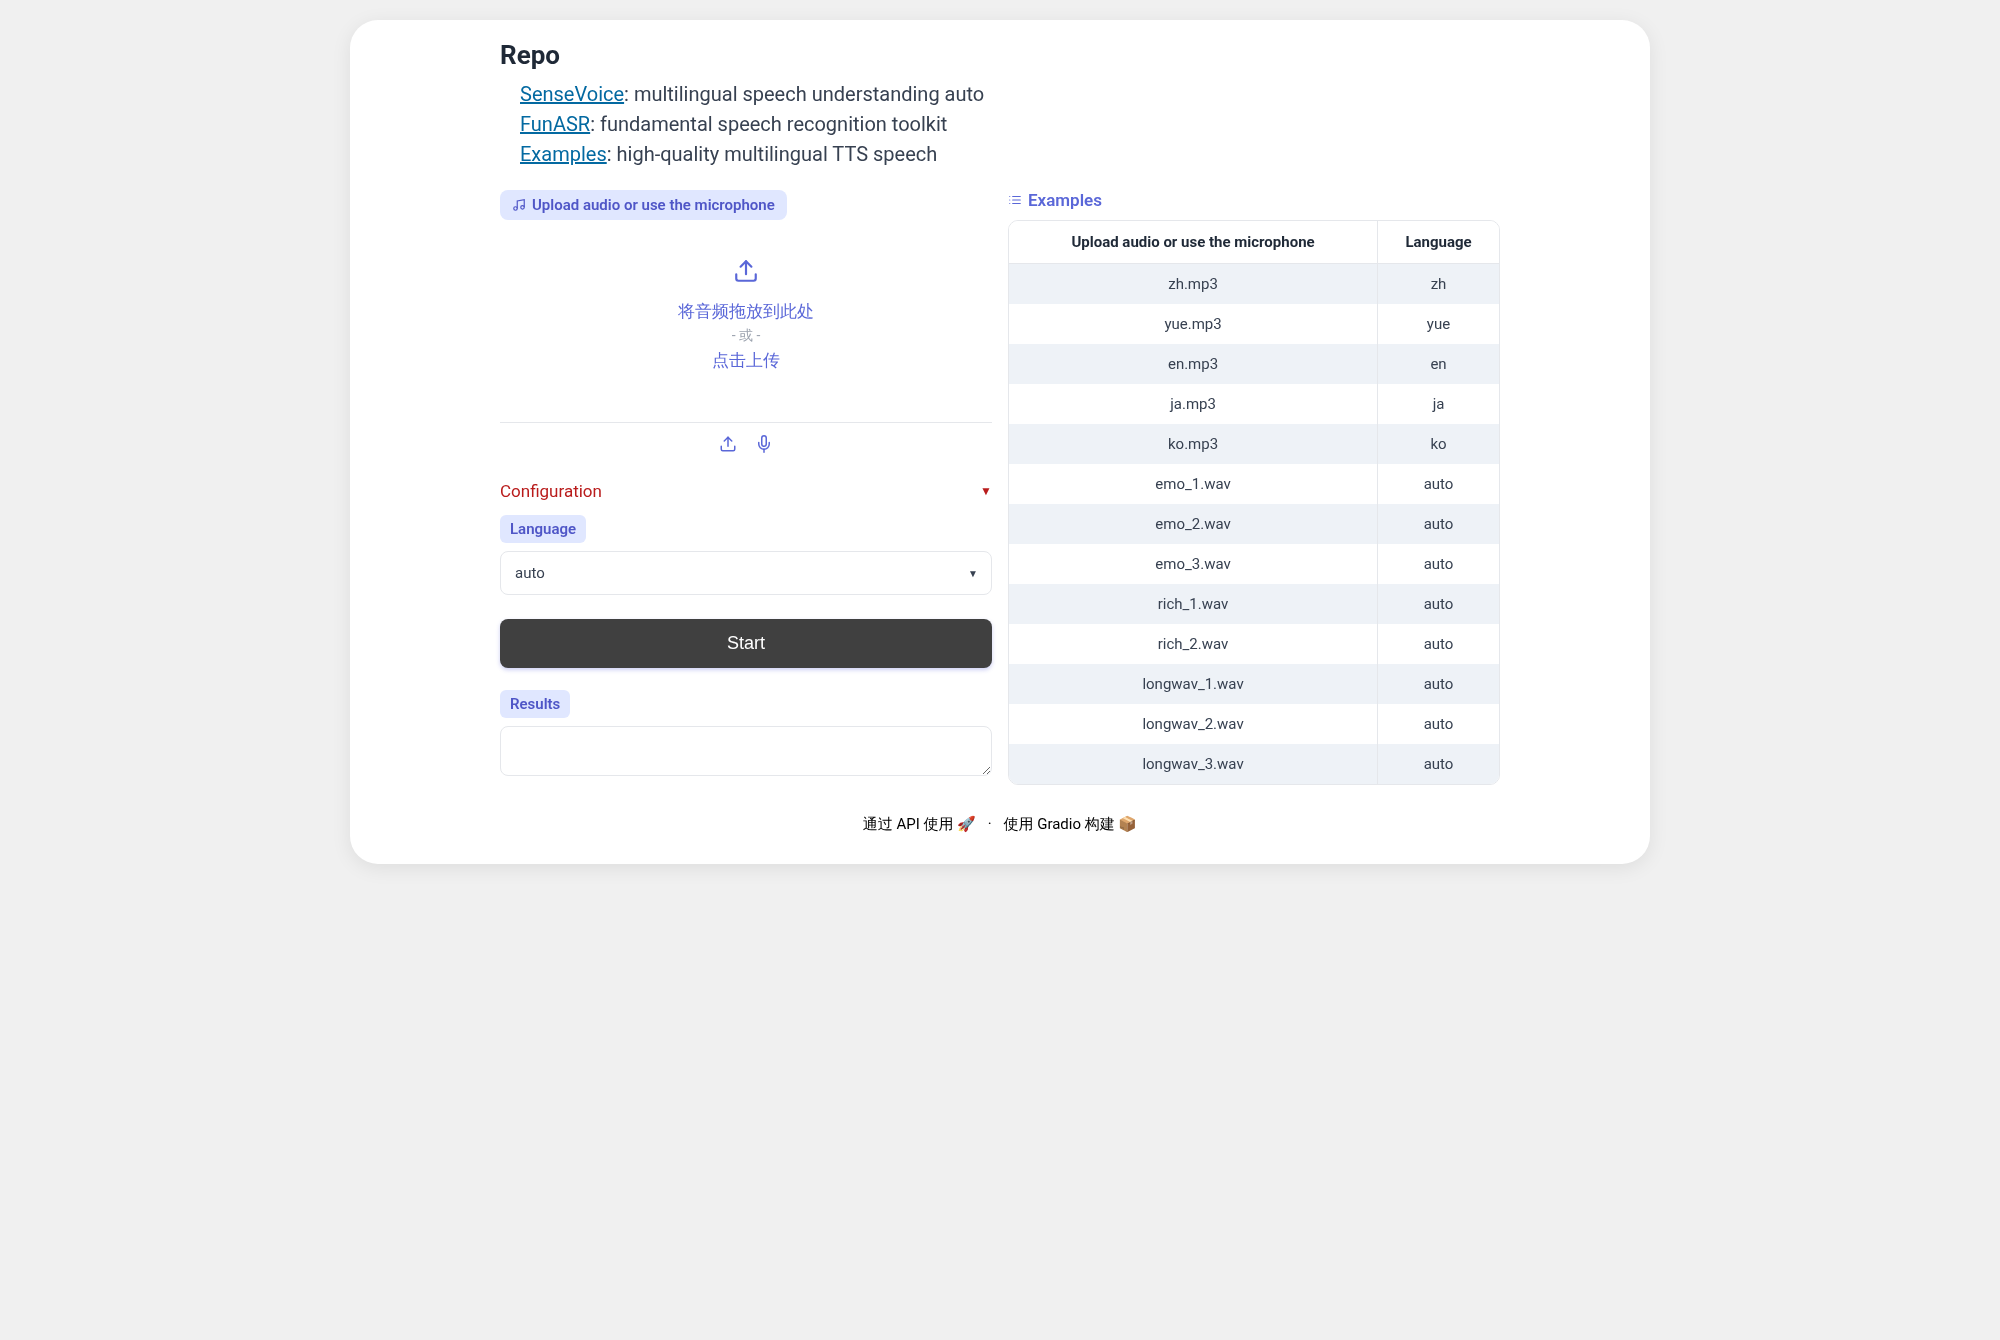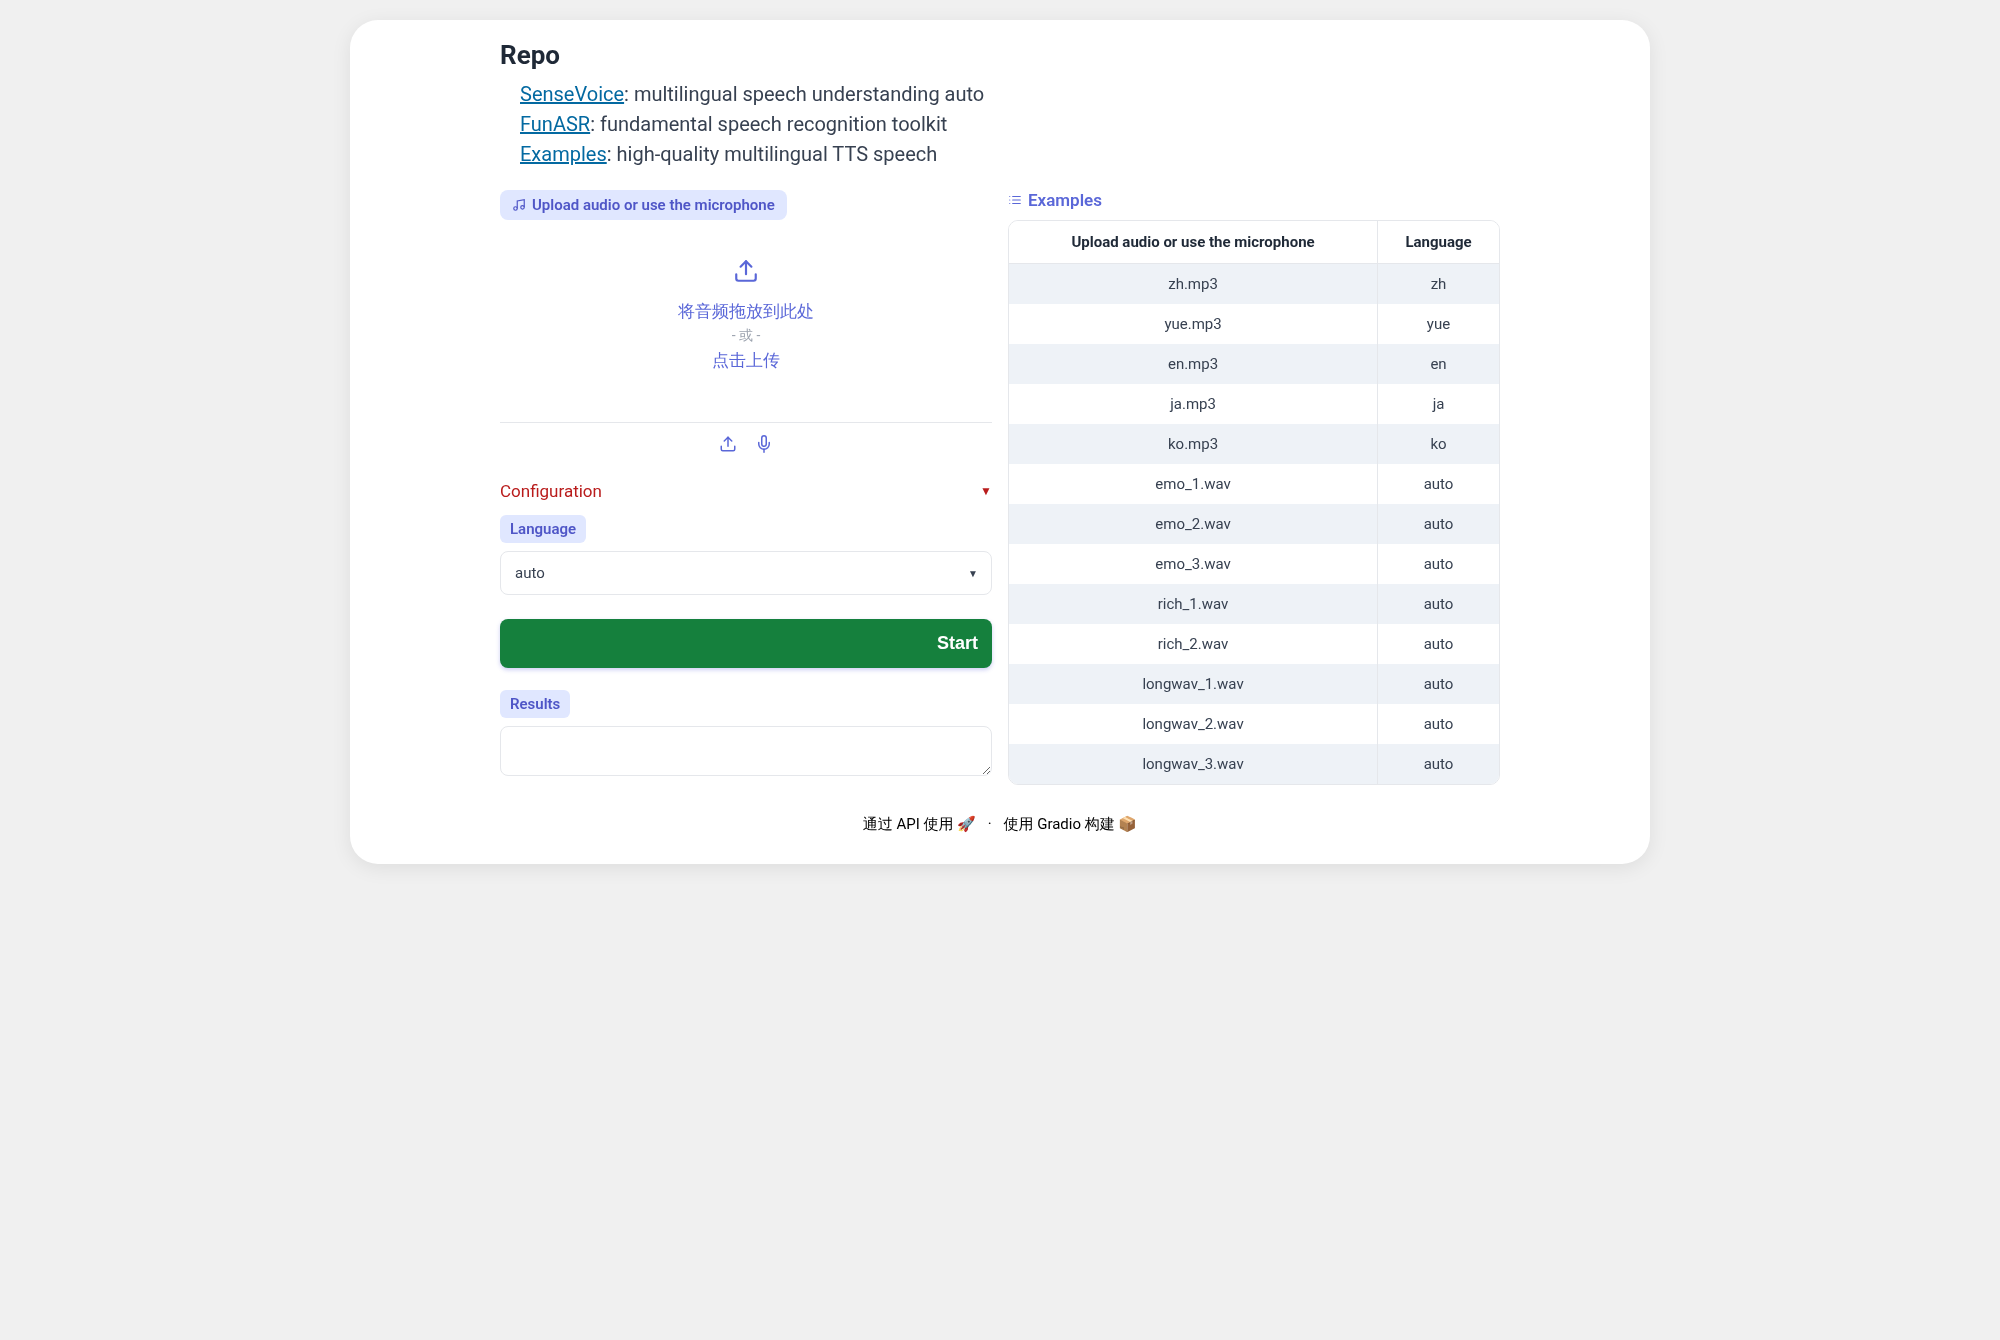--- a/index.html
+++ b/index.html
@@ -136,31 +136,30 @@
   right: 14px;
   top: 50%;
   transform: translateY(-50%);
   pointer-events: none;
   font-size: 10px;
   color: #374151;
 }
 
 .start-btn {
   width: 100%;
-  background: #15803d;
+  background: #404040;
   color: #fff;
   border: none;
   border-radius: 8px;
   padding: 14px;
   font-size: 18px;
-  font-weight: 700;
+  font-weight: 400;
   cursor: pointer;
   margin-bottom: 22px;
   box-shadow: 0 2px 4px rgba(91,95,217,0.3);
-  text-align: right;
 }
 
 .results-box {
   width: 100%;
   min-height: 50px;
   border: 1px solid #e5e7eb;
   border-radius: 8px;
   resize: both;
   padding: 8px;
   font-family: inherit;

